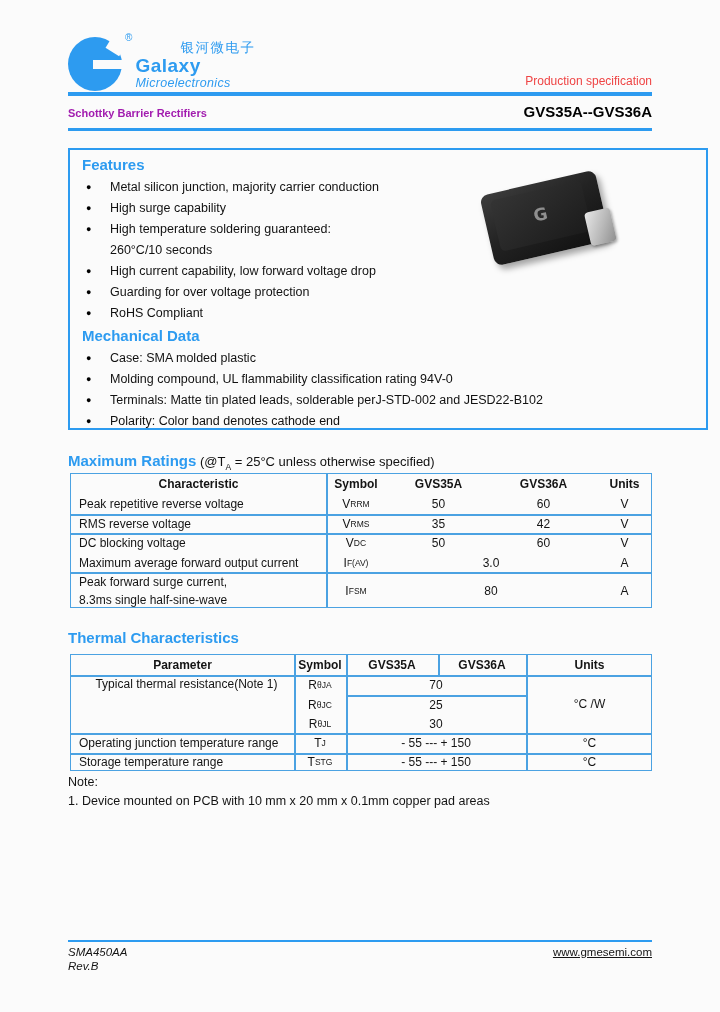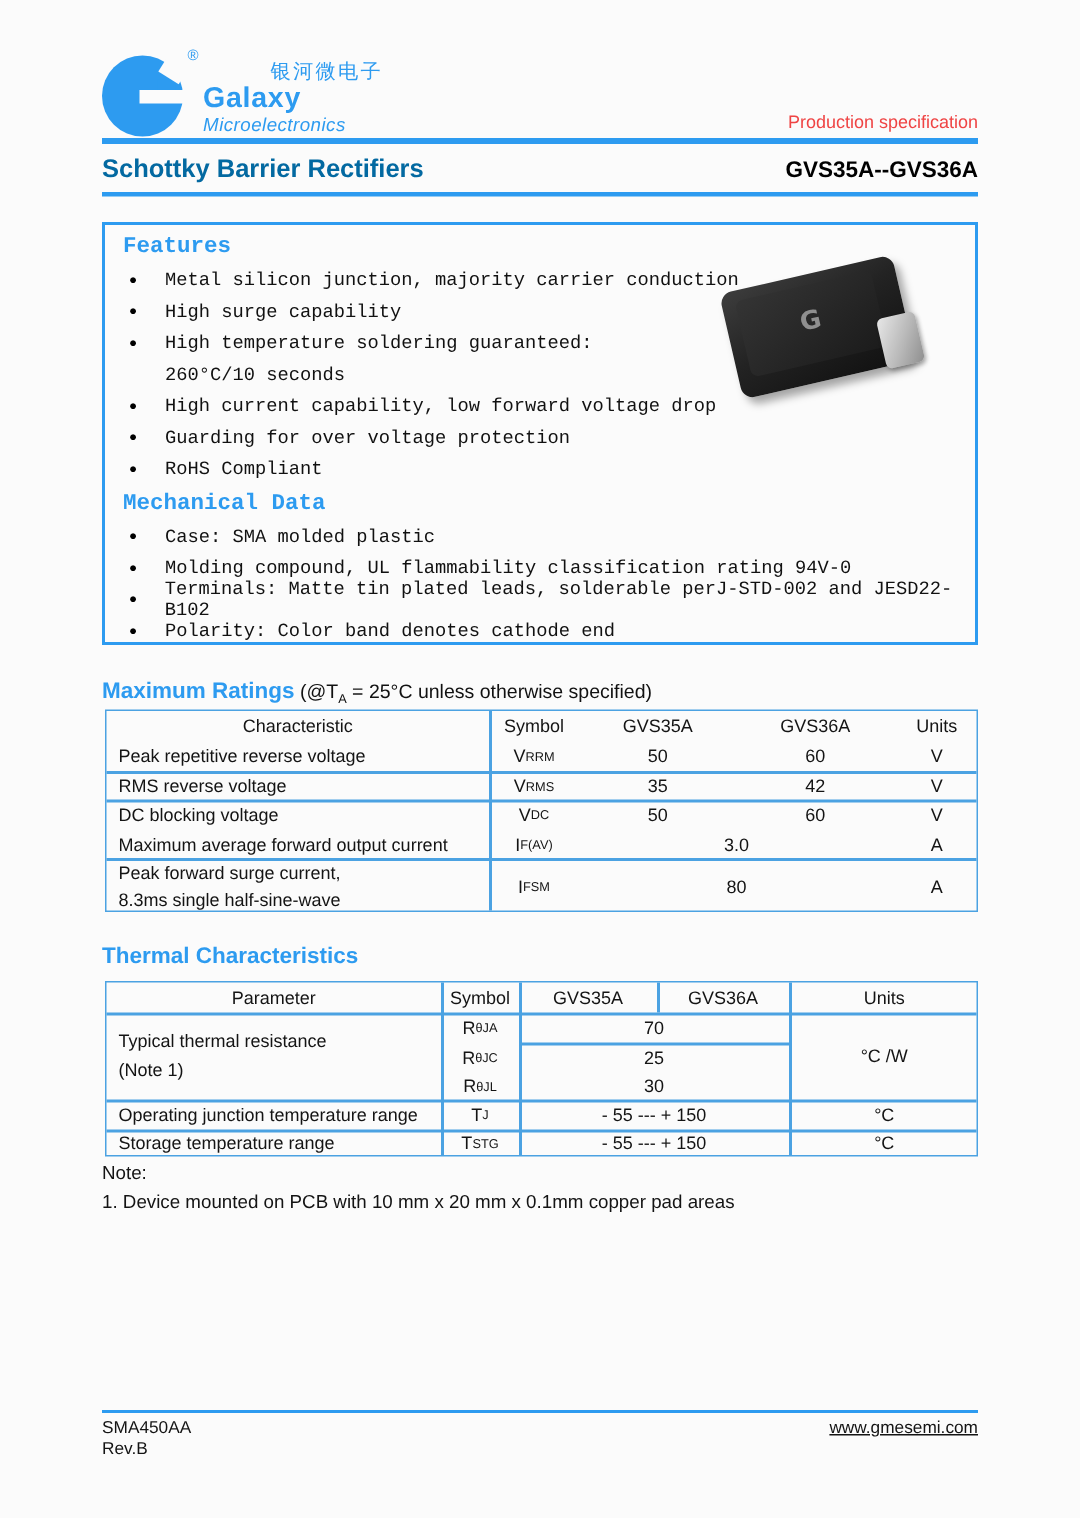--- a/index.html
+++ b/index.html
@@ -29,26 +29,26 @@
   .logo-en { font-size:19px; font-weight:bold; letter-spacing:0.5px; }
   .logo-sub { font-size:12.5px; letter-spacing:0.3px;font-style:italic; }
   .spec-label { top:74px; right:68px; font-size:12px; color:#ef4444; }
 
   .rule { left:68px; width:584px; background:#2d9bf0; }
   .rule-1 { top:92px; height:4px; }
   .rule-2 { top:128px; height:3px; }
   .rule-footer { top:940px; height:2px; }
 
   .title-row { top:103px; left:68px; width:584px; display:flex; justify-content:space-between; align-items:baseline; }
-  .doc-title { font-size:17px; font-weight:bold; color:#0369a1; }
+  .doc-title { font-size:11px; font-weight:bold; color:#a21caf; }
   .part-range { font-size:15px; font-weight:bold; color:#000; }
 
   
-  .feat-box { top:148px; left:68px; width:584px; height:282px; border:2px solid #2d9bf0; box-sizing:border-box;
-              padding:3px 0 0 12px; background:#fbfbfb;font-family:Liberation Mono, monospace; }
+  .feat-box { top:148px; left:68px; width:640px; height:282px; border:2px solid #2d9bf0; box-sizing:border-box;
+              padding:3px 0 0 12px; background:#fbfbfb; }
   .sec-h { color:#2d9bf0; font-weight:bold; font-size:15px; }
   .feat-box .sec-h { margin:3px 0 3px 0; }
   .feat-box .sec-h2 { margin:4px 0 3px 0; }
   .li { height:21px; display:flex; align-items:center; font-size:12.5px; color:#111; }
   .li .blt { width:9px; font-size:9px; color:#000; margin:0 15px 0 4px; }
   .li .blt-empty { width:9px; margin:0 15px 0 4px; }
 
   
   .pkg { top:160px; left:462px; width:175px; height:115px; }
   .pkg-rot { position:absolute; top:22px; left:24px; width:118px; height:72px; transform:rotate(-13deg); }
@@ -68,34 +68,34 @@
   sub { font-size:8.5px; }
 
   
   .tbl { background:#fbfbfb; box-sizing:border-box; border:1.5px solid #4ba2e2; }
   .vline,.hline { position:absolute; background:#4ba2e2; }
   .vline { width:1.5px; top:0; bottom:0; }
   .hline { height:1.5px; }
   .grid { position:absolute; inset:0; display:grid; font-size:12px; }
   .c { display:flex; align-items:center; justify-content:center; text-align:center; }
   .cl { display:flex; align-items:center; justify-content:flex-start; padding-left:8px; text-align:left; }
-  .bold { font-weight:normal; }
+  .bold { font-weight:bold; }
   .two-line { flex-direction:column; align-items:flex-start; justify-content:center; line-height:18px; }
 
   .mr-tbl { top:473px; left:70px; width:582px; height:135px; }
   .mr-grid { grid-template-columns:255px 60px 105px 105px 57px; grid-template-rows:20px 20px 19px 20px 19px 37px; }
 
   .th-tbl { top:654px; left:70px; width:582px; height:117px; }
   .th-grid { grid-template-columns:223px 52px 92px 88px 127px; grid-template-rows:20px 20px 19px 19px 20px 17px; }
-  .pm-cell { flex-direction:column; align-items:flex-start; justify-content:center; line-height:19px; }
+  .pm-cell { flex-direction:row; align-items:flex-start; justify-content:center; line-height:19px; }
 
   
   .note-label { top:775px; left:68px; font-size:12.5px; }
   .note-text { top:794px; left:68px; font-size:12.5px; }
-  .foot-left { top:945px; left:68px; font-size:11.5px; line-height:14px; }
+  .foot-left { top:945px; left:68px; font-size:11.5px; line-height:14px;font-style:italic; }
   .foot-right { top:946px; right:68px; font-size:11.5px;text-decoration:underline; }
 </style>
 </head>
 <body>
 
 <div class="abs logo-wrap">
   <div class="logo-mark">
     <div class="logo-flag"></div>
   </div>
   <div class="logo-reg">®</div>

